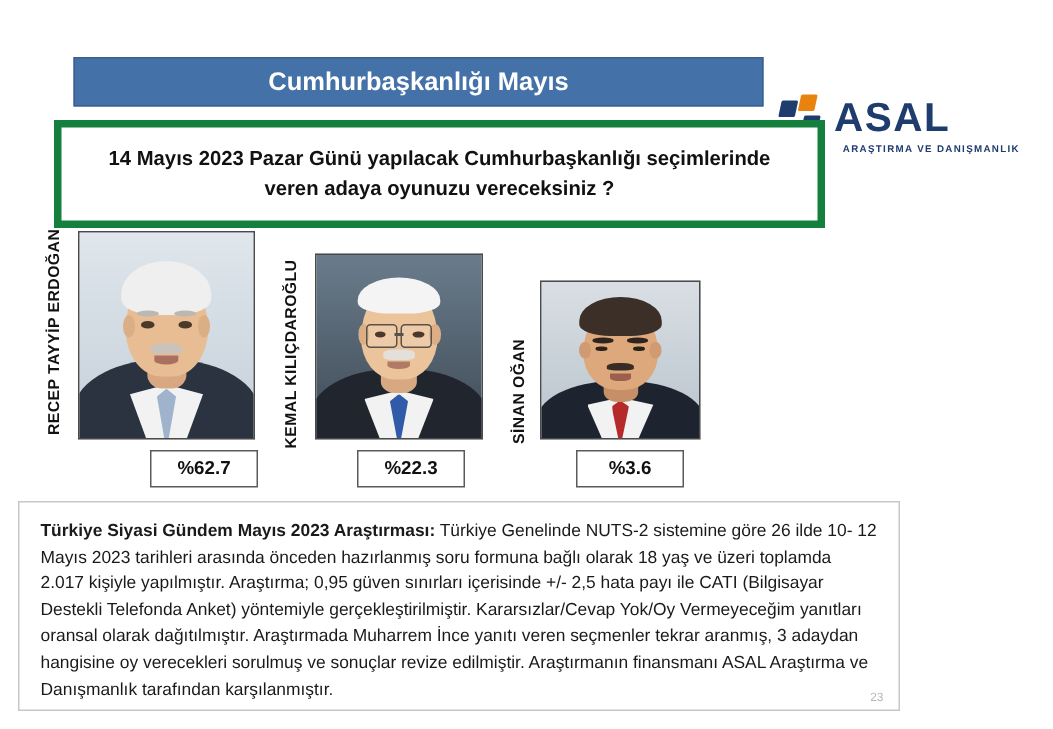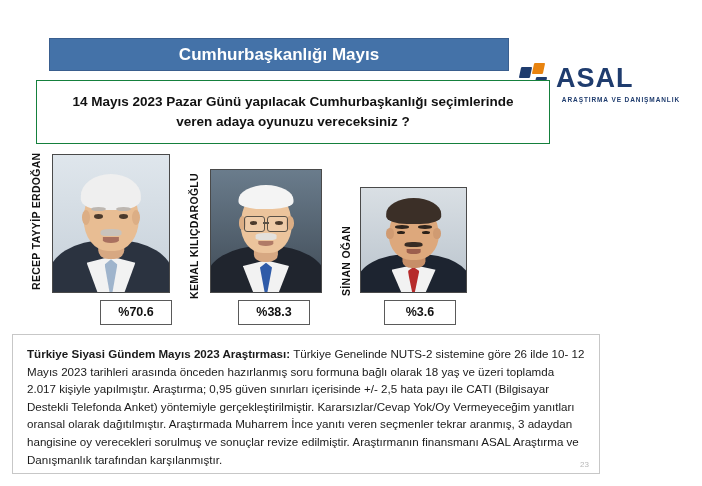--- a/index.html
+++ b/index.html
@@ -86,21 +86,21 @@
     font-weight: bold;
   }
 
   
   .question-box {
     position: absolute;
     left: 36px;
     top: 80px;
     width: 514px;
     padding: 11px 8px 12px 8px;
-    border: 1px solid #15803d;
+    border: 5px solid #15803d;
     background: #ffffff;
     text-align: center;
     box-sizing: border-box;
   }
   .question-box .q-line {
     font-size: 13.5px;
     font-weight: bold;
     color: #111111;
     line-height: 1.45;
   }
@@ -324,21 +324,21 @@
           <div class="p-ear" style="left:25%;top:40%;background:#dcae85;"></div>
           <div class="p-ear" style="right:25%;top:40%;background:#dcae85;"></div>
           <div class="p-brow" style="left:33%;top:38%;width:13%;height:3%;background:#bdb7b1;"></div>
           <div class="p-brow" style="right:33%;top:38%;width:13%;height:3%;background:#bdb7b1;"></div>
           <div class="p-eye" style="left:35%;top:43%;width:8%;height:3.6%;background:#4b3a2c;"></div>
           <div class="p-eye" style="right:35%;top:43%;width:8%;height:3.6%;background:#4b3a2c;"></div>
           <div class="p-mous" style="top:54%;width:18%;height:5%;background:#c9c3bc;"></div>
           <div class="p-mouth" style="top:60%;width:14%;height:4%;background:#a9705f;"></div>
         </div>
       </div>
-      <div class="pct">%70.6</div>
+      <div class="pct">%62.7</div>
     </div>
 
     <div class="cand" id="cand-1">
       <div class="vname">KEMAL KILIÇDAROĞLU</div>
       <div class="photo">
         <div class="portrait">
           <div class="p-bg" style="background:linear-gradient(180deg,#6a7c8c 0%,#3f4a55 100%);"></div>
           <div class="p-body" style="background:#20252e;"></div>
           <div class="p-shirt" style="bottom:0;"></div>
           <div class="p-tie" style="background:#2f5ba8;"></div>
@@ -349,21 +349,21 @@
           <div class="p-ear" style="right:25%;top:38%;background:#dcae85;"></div>
           <div class="p-glass" style="left:30%;top:38%;width:17%;height:11%;"></div>
           <div class="p-glass" style="right:30%;top:38%;width:17%;height:11%;"></div>
           <div class="p-bridge" style="left:47%;top:43%;width:6%;"></div>
           <div class="p-eye" style="left:35%;top:42%;width:7%;height:3.2%;background:#4b3a2c;"></div>
           <div class="p-eye" style="right:35%;top:42%;width:7%;height:3.2%;background:#4b3a2c;"></div>
           <div class="p-mous" style="top:52%;width:19%;height:5%;background:#e3e0dc;"></div>
           <div class="p-mouth" style="top:58%;width:14%;height:4%;background:#b07a66;"></div>
         </div>
       </div>
-      <div class="pct">%38.3</div>
+      <div class="pct">%22.3</div>
     </div>
 
     <div class="cand" id="cand-2">
       <div class="vname">SİNAN OĞAN</div>
       <div class="photo">
         <div class="portrait">
           <div class="p-bg" style="background:linear-gradient(180deg,#d9dfe4 0%,#b9c3cc 100%);"></div>
           <div class="p-body" style="background:#1d2430;"></div>
           <div class="p-shirt" style="bottom:0;"></div>
           <div class="p-tie" style="background:#b62a2a;"></div>

